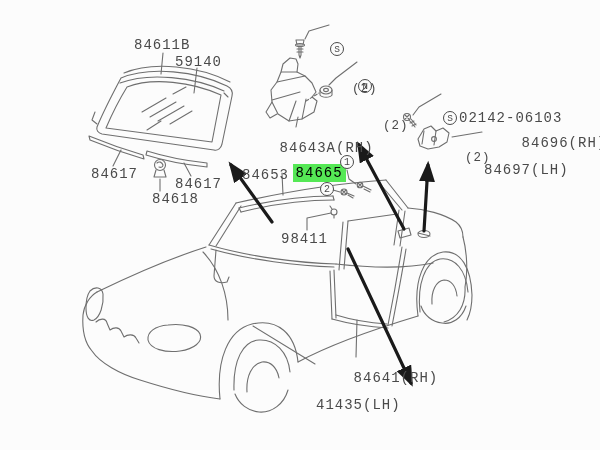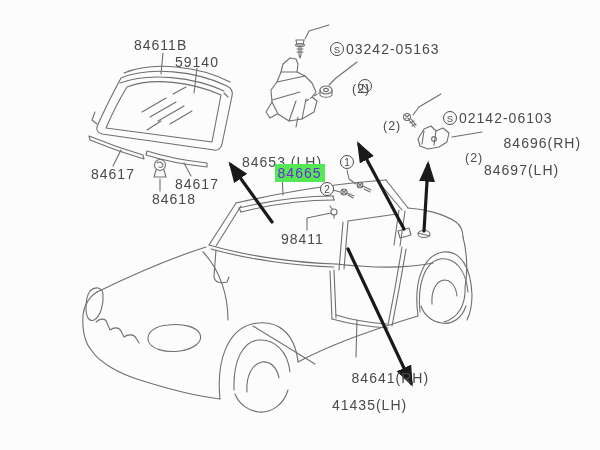--- a/index.html
+++ b/index.html
@@ -1,35 +1,35 @@
 <!DOCTYPE html>
 <html><head>
 <meta charset="utf-8">
 <style>
   html,body{margin:0;padding:0;}
   #stage{
     position:relative; width:600px; height:450px;
     background:#fcfcfc; overflow:hidden;
-    font-family:Liberation Sans, sans-serif;
+    font-family:Liberation Mono, monospace;
   }
   #lineart{position:absolute;left:0;top:0;}
   .lbl{
     position:absolute; font-size:14px; line-height:13px;
     letter-spacing:1px; color:#4a4a4a; white-space:pre;
   }
   .lbl .row2{display:block;margin-top:1px;}
   .fast{display:flex;align-items:center;gap:2px;}
   .circ{
     display:inline-flex; box-sizing:border-box; width:14px; height:14px;
     border:1.3px solid #4a4a4a; border-radius:50%;
     align-items:center; justify-content:center;
     font-size:9.5px; letter-spacing:0; flex:0 0 auto;
   }
   .qty{font-size:12.5px; letter-spacing:1px;}
-  .hl{background:#55e855; padding:1px 3px; color:#6d28d9;}
+  .hl{background:#55e855; padding:1px 3px; color:#000000;}
   .marker{
     position:absolute; box-sizing:border-box; width:14px; height:14px;
     border:1.3px solid #4a4a4a; border-radius:50%;
     display:flex; align-items:center; justify-content:center;
     font-size:10px; color:#4a4a4a; background:#fcfcfc;
   }
 </style>
 </head>
 <body>
 
@@ -164,43 +164,43 @@
     </g>
   </svg>
 
   <div class="lbl" style="left:134px;top:39px">84611B</div>
   <div class="lbl" style="left:175px;top:56px">59140</div>
   <div class="lbl" style="left:91px;top:168px">84617</div>
   <div class="lbl" style="left:152px;top:193px">84618</div>
   <div class="lbl" style="left:175px;top:178px">84617</div>
 
   <div class="lbl" style="left:242px;top:129px">
+    <span>84643A(RH)</span>
     <span class="row2">84653 (LH)</span>
   </div>
 
   <div class="lbl" style="left:255px;top:154px">
     <span class="hl">84665</span>
   </div>
 
   <div class="lbl" style="left:281px;top:233px">98411</div>
 
   <div class="lbl" style="left:484px;top:124px">
     <span>84696(RH)</span>
     <span class="row2">84697(LH)</span>
   </div>
 
-  <div class="lbl" style="left:332px;top:359px">
+  <div class="lbl" style="left:316px;top:359px">
     <span>84641(RH)</span>
     <span class="row2">41435(LH)</span>
   </div>
 
   <div class="lbl" style="left:330px;top:16px">
     <span class="fast">
       <span class="circ">S</span>
-      <span>03242-05163</span>
     </span>
     <span class="row2 qty" style="margin-left:22px">(2)</span>
   </div>
 
   <div class="lbl" style="left:358px;top:53px">
     <span class="fast">
       <span class="circ">N</span>
     </span>
     <span class="row2 qty" style="margin-left:25px">(2)</span>
   </div>

